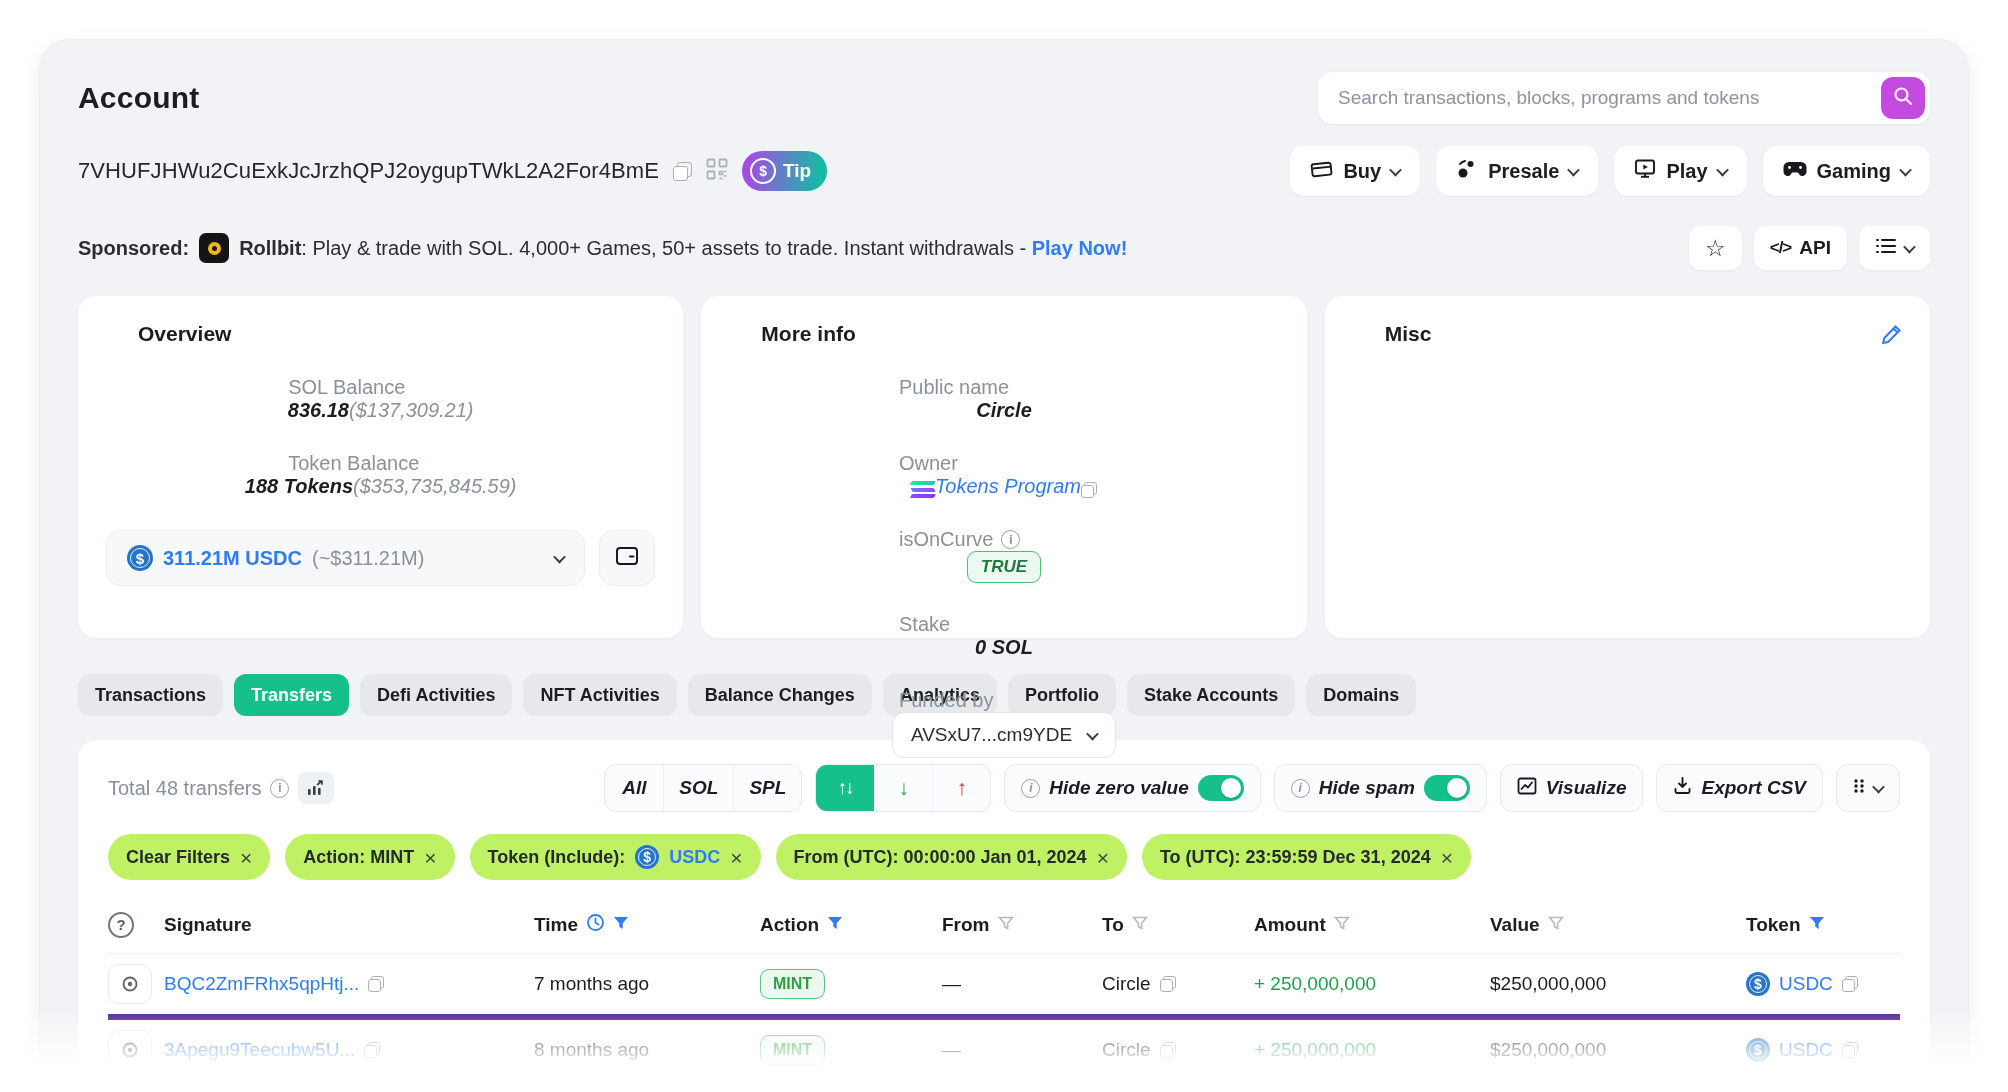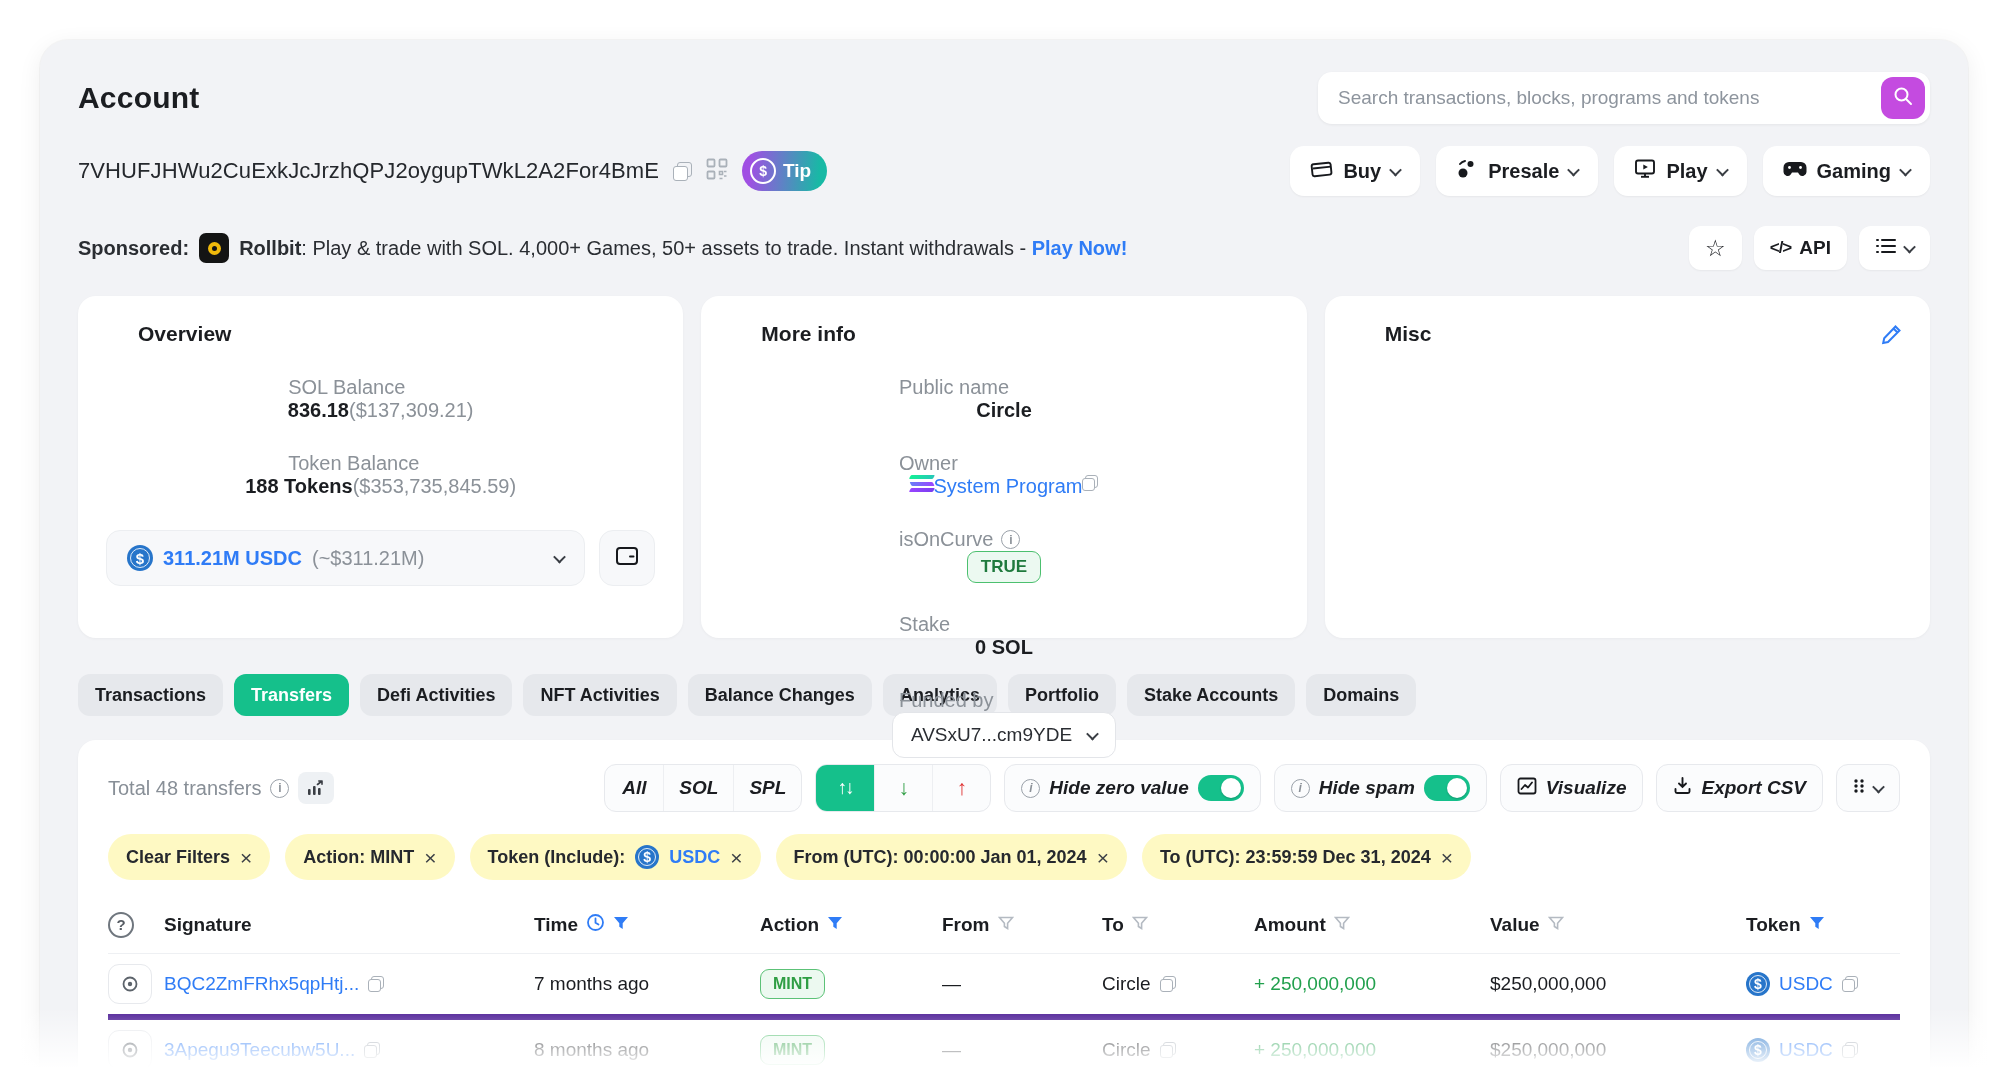--- a/index.html
+++ b/index.html
@@ -48,21 +48,21 @@
     font-weight:700; box-shadow:0 1px 2px rgba(0,0,0,.05); cursor:pointer; }
   .api-glyph { font-size:17px; font-weight:700; letter-spacing:-1px; }
   
   .cards { display:flex; gap:18px; margin-top:26px; height:342px; }
   .card { flex:1; background:#fff; border-radius:18px; padding:26px 28px; position:relative;
     box-shadow:0 1px 3px rgba(0,0,0,.04); }
   .card-title { font-size:21px; font-weight:700;margin-left:32px; }
   .info-row { display:flex; align-items:center; margin-top:30px; min-height:30px;flex-direction:column; }
   .info-label { width:185px; flex:none; color:#8b9198; font-size:20px; display:flex; align-items:center; gap:8px; }
   .mi .info-label { width:210px; }
-  .info-value { font-size:20px; display:flex; align-items:flex-start; gap:0; }
+  .info-value { font-size:20px; display:flex; align-items:flex-end; gap:0;font-style:italic; }
   .bold { font-weight:700; }
   .muted { color:#8b9198; font-weight:400; }
   .blue { color:#2f7cf6; }
   .token-select-row { display:flex; gap:14px; margin-top:32px; }
   .token-select { flex:1; height:56px; background:#f7f8fa; border:1px solid #eceef1;
     border-radius:14px; display:flex; align-items:center; gap:10px; padding:0 20px; cursor:pointer; }
   .token-select .chev { margin-left:auto; }
   .wallet-btn { width:56px; height:56px; background:#f7f8fa; border:1px solid #eceef1;
     border-radius:14px; display:flex; align-items:center; justify-content:center; cursor:pointer; }
   .usdc-icon { width:26px; height:26px; border-radius:50%; background:#2775ca; color:#fff;
@@ -104,21 +104,21 @@
   .seg-cell.on { background:#15c08b; color:#fff; }
   .arrow-dn { color:#2f9e44; font-size:21px; font-weight:700; }
   .arrow-up { color:#e03131; font-size:21px; font-weight:700; }
   .pill-btn { height:48px; background:#fbfcfd; border:1px solid #e7e9ed; border-radius:12px;
     padding:0 16px; display:flex; align-items:center; gap:9px; font-size:19px; font-weight:700; cursor:pointer; }
   .toggle { width:46px; height:26px; border-radius:13px; background:#15c08b; position:relative; flex:none; }
   .toggle::after { content:""; position:absolute; top:3px; right:3px; width:20px; height:20px;
     border-radius:50%; background:#fff; box-shadow:0 1px 2px rgba(0,0,0,.2); }
   
   .chips { display:flex; gap:15px; margin-top:22px; }
-  .chip { height:46px; background:#fef9c3; border-radius:23px; padding:0 18px; display:flex;
+  .chip { height:46px; background:#bef264; border-radius:23px; padding:0 18px; display:flex;
     align-items:center; gap:10px; font-size:18px; font-weight:600; color:#26292e; cursor:pointer; }
   .chip .x { font-size:21px; font-weight:400; color:#3c4046; line-height:1; }
   
   .thead, .trow { display:grid; grid-template-columns:56px 370px 226px 182px 160px 152px 236px 256px 1fr;
     align-items:center; }
   .thead { margin-top:16px; height:58px; border-bottom:1px solid #eef0f3;
     font-size:19px; font-weight:700; }
   .th { display:flex; align-items:center; gap:8px; }
   .q-circle { width:26px; height:26px; border:2px solid #6f767e; border-radius:50%; color:#565c63;
     font-size:15px; font-weight:700; display:flex; align-items:center; justify-content:center; }
@@ -290,21 +290,21 @@
         <div class="info-value bold">Circle</div>
       </div>
       <div class="info-row">
         <div class="info-label">Owner</div>
         <div class="info-value">
           <span class="sol-logo">
               <b></b>
               <b></b>
               <b></b>
             </span>
-          <span class="blue">System Program</span>
+          <span class="blue">Tokens Program</span>
           <span class="copy"></span>
         </div>
       </div>
       <div class="info-row">
         <div class="info-label">
           <span>isOnCurve</span>
           <span class="info-circle">i</span>
         </div>
         <div class="info-value">
             <span class="true-badge">TRUE</span>

